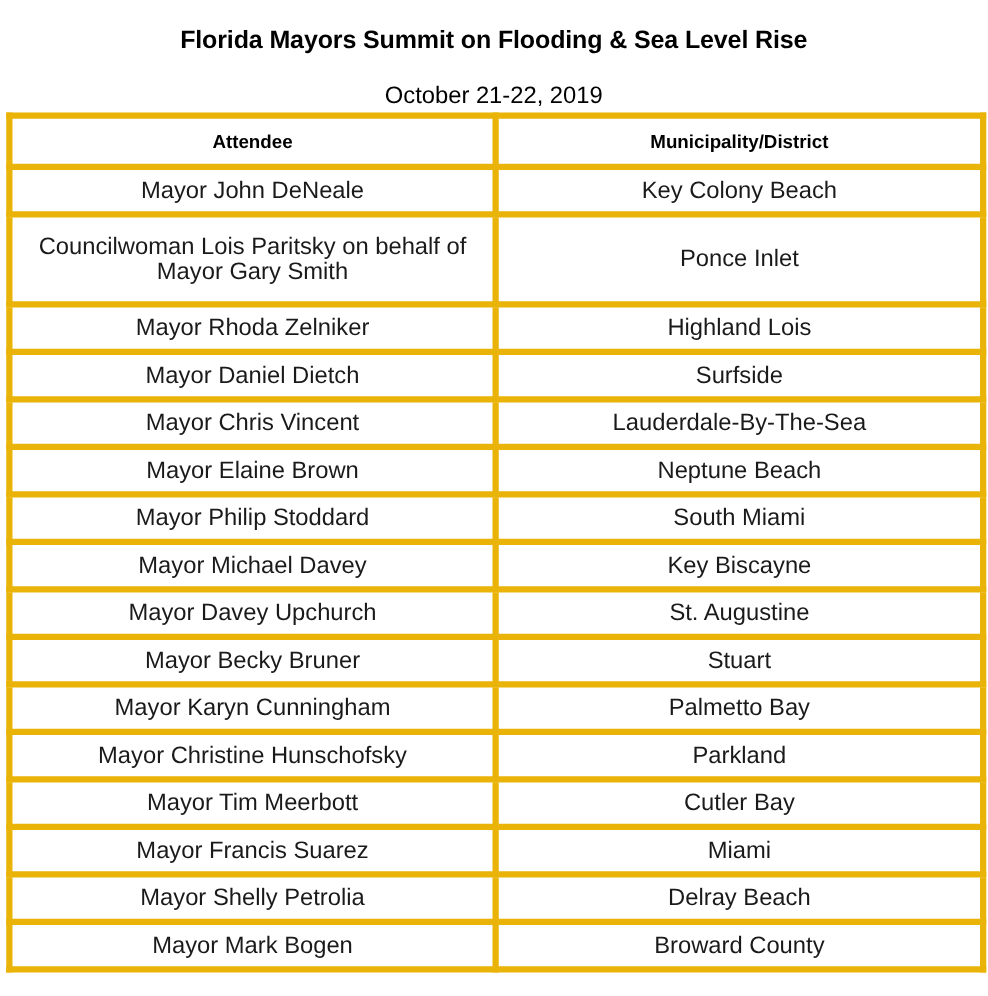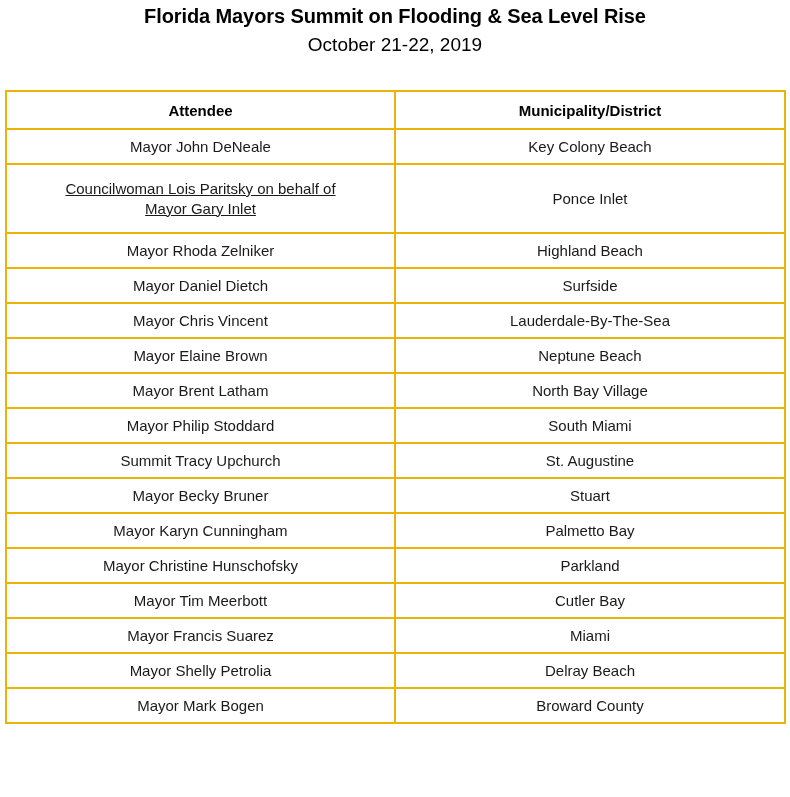--- a/index.html
+++ b/index.html
@@ -27,21 +27,21 @@
   .heading {
     padding-top: 4px;
     text-align: center;
   }
   .doc-title {
     font-size: 20px;
     font-weight: bold;
     line-height: 25px;
     letter-spacing: -0.1px;
     color: #000000;
-    margin: 0;
+    margin: 16px;
   }
   .doc-subtitle {
     font-size: 19px;
     font-weight: normal;
     line-height: 25px;
     color: #000000;
     margin: 0;
     padding-top: 3px;
   }
 
@@ -55,44 +55,43 @@
   table.attendee-table {
     border-collapse: collapse;
     width: 779px;
     table-layout: fixed;
   }
   table.attendee-table col.col-attendee { width: 389px; }
   table.attendee-table col.col-municipality { width: 390px; }
 
   table.attendee-table th,
   table.attendee-table td {
-    border: 2px solid #eab308;
+    border: 5px solid #eab308;
     text-align: center;
     vertical-align: middle;
     padding: 0 6px;
     color: #1a1a1a;
   }
   table.attendee-table thead th {
     height: 36px;
     font-size: 15px;
     font-weight: bold;
     color: #000000;
   }
   table.attendee-table tbody td {
     height: 33px;
-    font-size: 15px;
+    font-size: 19px;
     font-weight: normal;
     line-height: 20px;
   }
   table.attendee-table tbody tr.tall td {
     height: 67px;
   }
   .cell-line {
     display: block;
-    text-decoration: underline;
   }
 </style>
 </head>
 <body>
 
 <div class="page">
 
   <div class="heading">
     <h1 class="doc-title">Florida Mayors Summit on Flooding &amp; Sea Level Rise</h1>
     <h2 class="doc-subtitle">October 21-22, 2019</h2>
@@ -111,50 +110,50 @@
         </tr>
       </thead>
       <tbody id="table-body">
           <tr>
             <td>Mayor John DeNeale</td>
             <td>Key Colony Beach</td>
           </tr>
           <tr class="tall">
             <td>
               <span class="cell-line">Councilwoman Lois Paritsky on behalf of</span>
-              <span class="cell-line">Mayor Gary Inlet</span>
+              <span class="cell-line">Mayor Gary Smith</span>
             </td>
             <td>Ponce Inlet</td>
           </tr>
           <tr>
             <td>Mayor Rhoda Zelniker</td>
-            <td>Highland Beach</td>
+            <td>Highland Lois</td>
           </tr>
           <tr>
             <td>Mayor Daniel Dietch</td>
             <td>Surfside</td>
           </tr>
           <tr>
             <td>Mayor Chris Vincent</td>
             <td>Lauderdale-By-The-Sea</td>
           </tr>
           <tr>
             <td>Mayor Elaine Brown</td>
             <td>Neptune Beach</td>
           </tr>
           <tr>
-            <td>Mayor Brent Latham</td>
-            <td>North Bay Village</td>
-          </tr>
-          <tr>
             <td>Mayor Philip Stoddard</td>
             <td>South Miami</td>
           </tr>
           <tr>
-            <td>Summit Tracy Upchurch</td>
+            <td>Mayor Michael Davey</td>
+            <td>Key Biscayne</td>
+          </tr>
+          <tr>
+            <td>Mayor Davey Upchurch</td>
             <td>St. Augustine</td>
           </tr>
           <tr>
             <td>Mayor Becky Bruner</td>
             <td>Stuart</td>
           </tr>
           <tr>
             <td>Mayor Karyn Cunningham</td>
             <td>Palmetto Bay</td>
           </tr>

